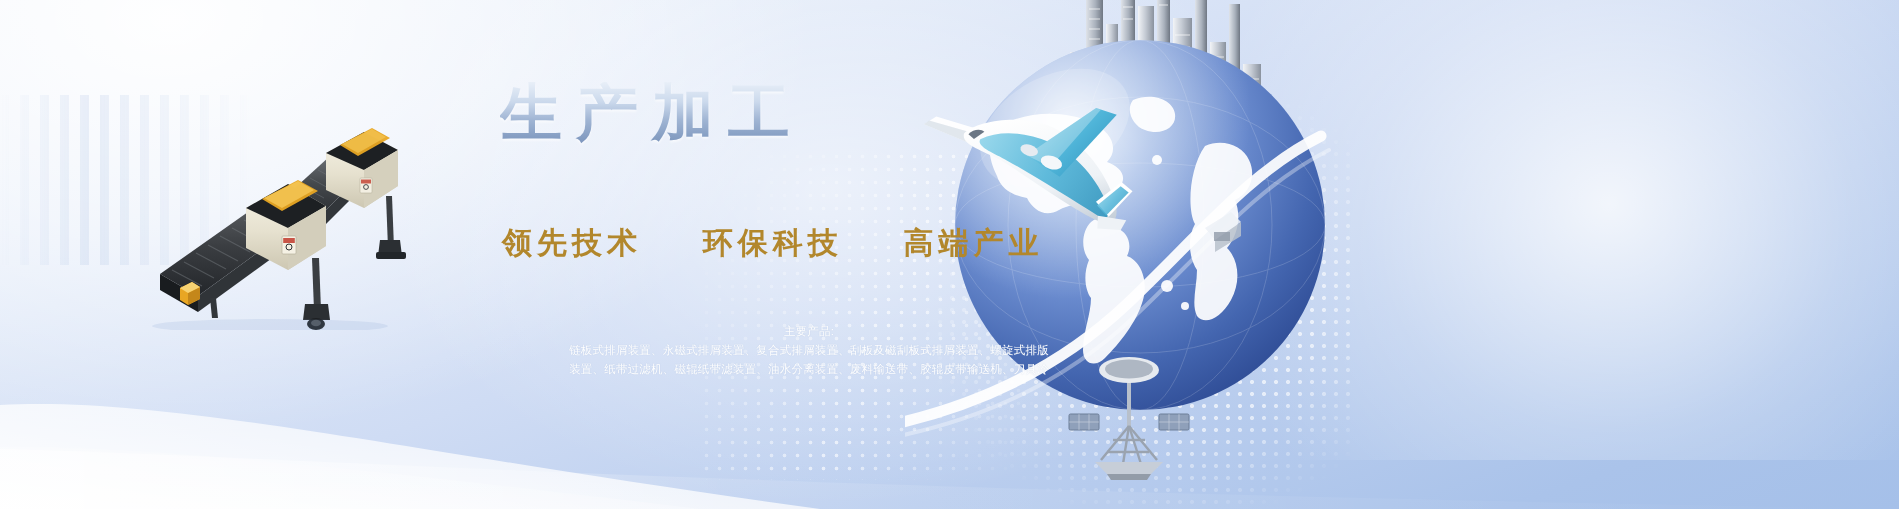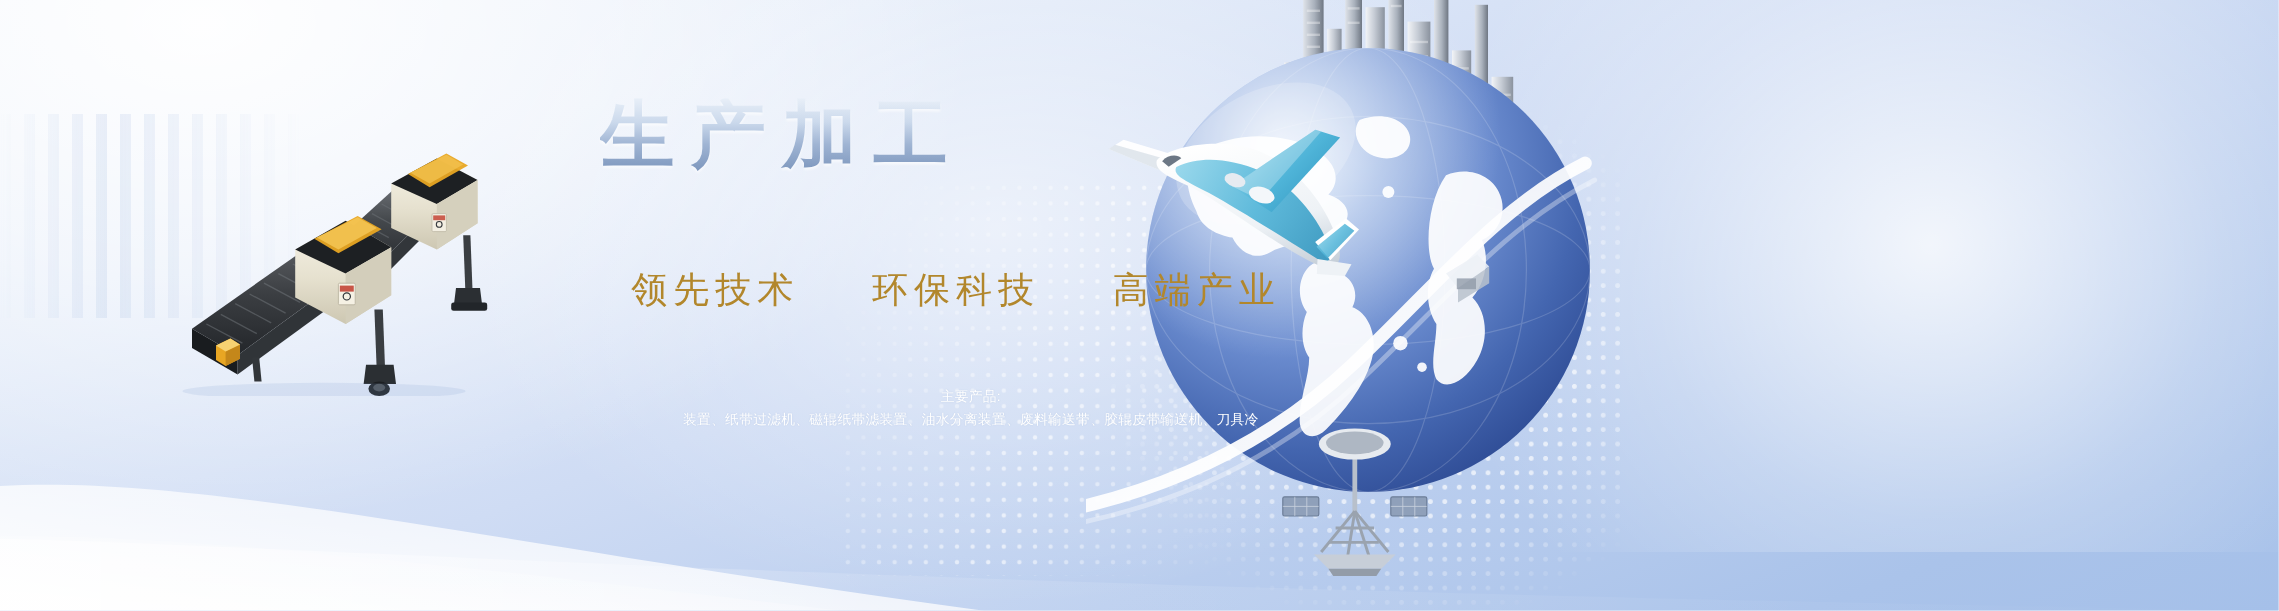--- a/index.html
+++ b/index.html
@@ -88,24 +88,23 @@
     font-weight:bold;
     letter-spacing:2px;
     color:#1b4f93;
     white-space:nowrap;
     text-shadow:0 1px 0 rgba(255,255,255,.45);
   }
   .tagline {
     position:absolute; left:502px; top:228px;
     font-size:30px; line-height:1;
     letter-spacing:5px;
-    font-weight:normal;
+    font-weight:bold;
     color:#b2872c;
     white-space:nowrap;
-    margin-left:24px;
   }
   .tagline span { display:inline-block; }
   .tagline .gap { width:34px; }
 
   .body-copy {
     position:absolute; left:502px; top:322px;
     width:614px;
     font-size:11.5px;
     line-height:19px;
     color:#ffffff;
@@ -444,16 +443,17 @@
   <div class="tagline">
     <span>领先技术</span>
     <span class="gap"></span>
     <span>环保科技</span>
     <span class="gap"></span>
     <span>高端产业</span>
   </div>
 
   <div class="body-copy">
     <span class="lead">主要产品:</span>
+    <p>链板式排屑装置、永磁式排屑装置、复合式排屑装置、刮板及磁刮板式排屑装置、螺旋式排版</p>
     <p>装置、纸带过滤机、磁辊纸带滤装置、油水分离装置、废料输送带、胶辊皮带输送机、刀具冷</p>
   </div>
 
 </div>
 
 </body></html>

